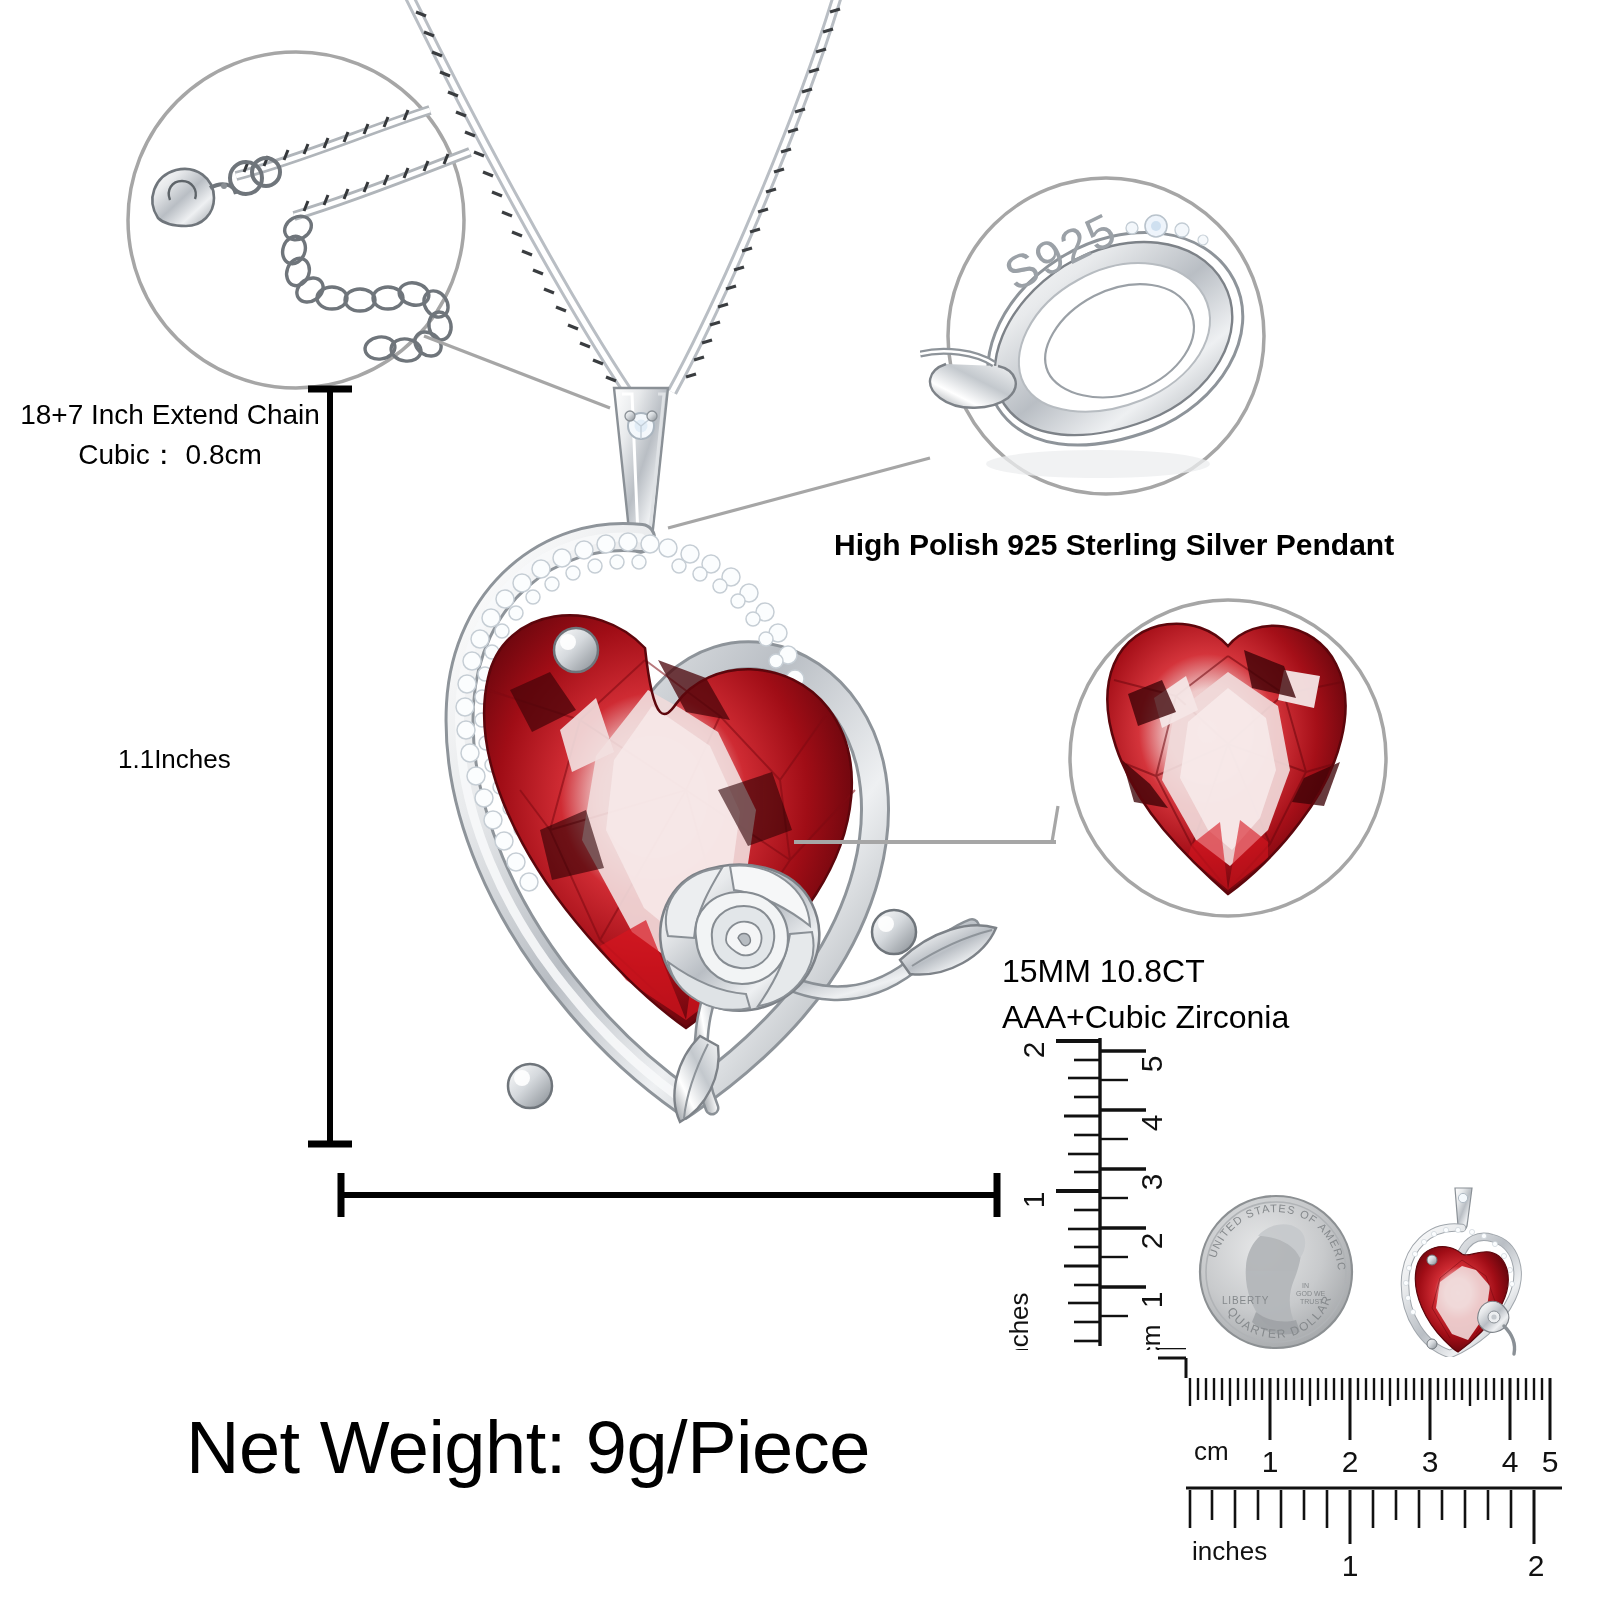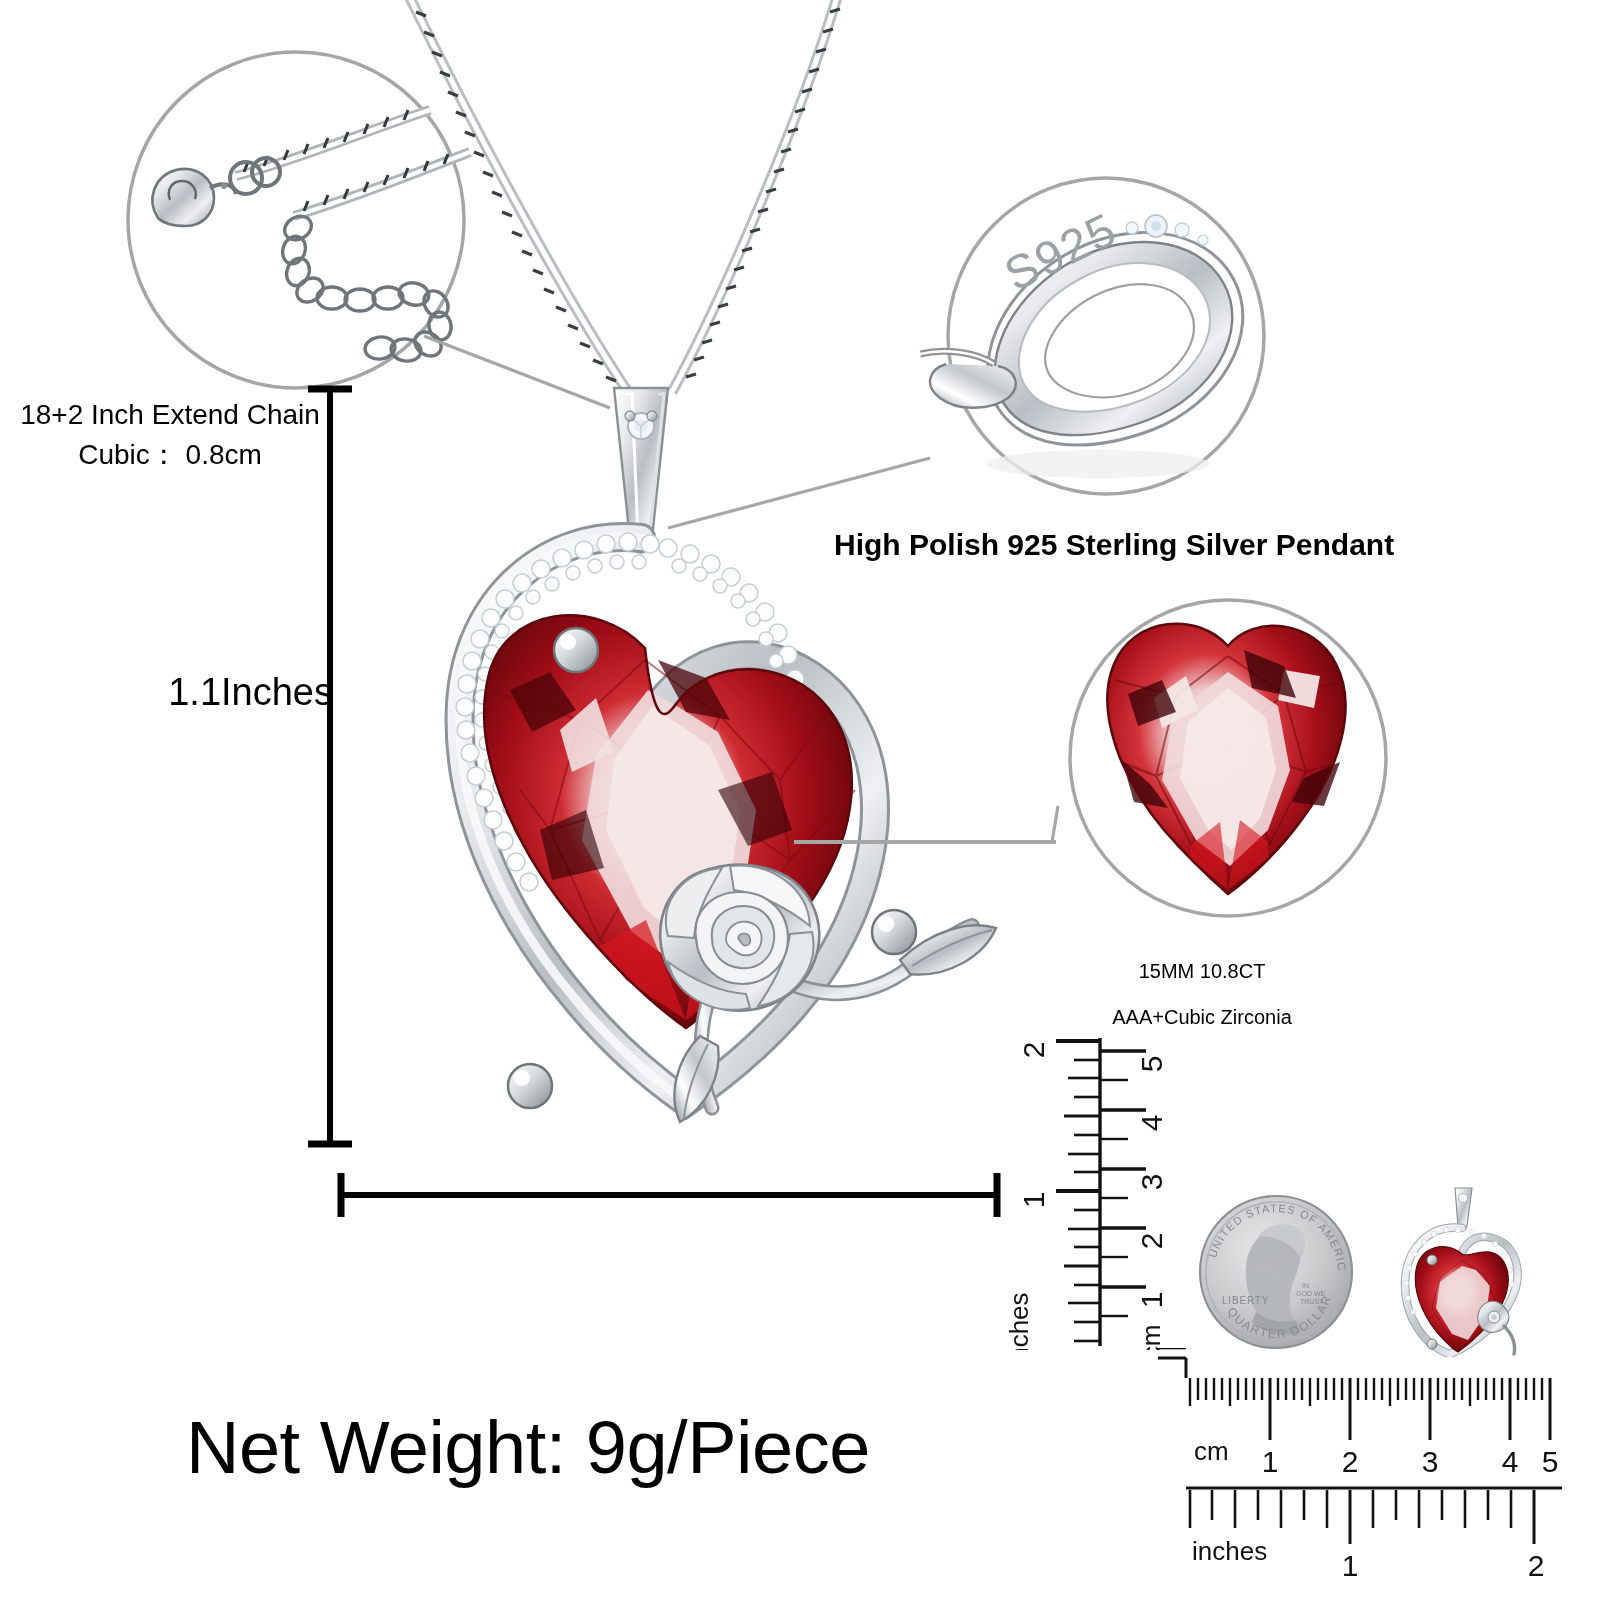--- a/index.html
+++ b/index.html
@@ -21,26 +21,26 @@
     position: absolute;
     color: #000000;
     white-space: nowrap;
     font-family: "Liberation Sans", sans-serif;
   }
 
   
   #chain-label { left: 20px; top: 395px; width: 300px; text-align: center; font-size: 28px; line-height: 40px; }
   #chain-label div { white-space: nowrap; }
 
-  #height-label { left: 118px; top: 662px; width: 215px; text-align: right; font-size: 38px; line-height: 60px; }
+  #height-label { left: 118px; top: 729px; width: 215px; text-align: left; font-size: 26px; line-height: 60px; }
   #width-label  { left: 540px; top: 1218px; width: 250px; text-align: center; font-size: 40px; line-height: 60px; }
 
   #polish-label { left: 834px; top: 528px; font-size: 30px; font-weight: bold; }
 
-  #cz-label { left: 1002px; top: 948px; width: 400px; text-align: center; font-size: 20px; line-height: 46px; }
+  #cz-label { left: 1002px; top: 948px; width: 400px; text-align: left; font-size: 32px; line-height: 46px; }
 
   #net-weight { left: 186px; top: 1405px; font-size: 74px; letter-spacing: -0.5px; }
 </style>
 </head>
 <body>
 
 <div id="page">
 
   <svg class="abs" width="0" height="0" style="left:0;top:0">
     <defs>
@@ -502,21 +502,21 @@
     <line x1="8" y1="766" x2="52" y2="766" stroke="#000000" stroke-width="7"></line>
   </svg>
 
   <svg class="abs" style="left:320px;top:1165px" width="700" height="60">
     <line x1="20" y1="30" x2="678" y2="30" stroke="#000000" stroke-width="6"></line>
     <line x1="21" y1="8" x2="21" y2="52" stroke="#000000" stroke-width="7"></line>
     <line x1="677" y1="8" x2="677" y2="52" stroke="#000000" stroke-width="7"></line>
   </svg>
 
   <div class="txt" id="chain-label">
-    <div>18+2 Inch Extend Chain</div>
+    <div>18+7 Inch Extend Chain</div>
     <div>Cubic： 0.8cm</div>
   </div>
 
   <div class="txt" id="height-label">
     <div>1.1Inches</div>
   </div>
 
 
   <div class="txt" id="polish-label">High Polish 925 Sterling Silver Pendant</div>
 

